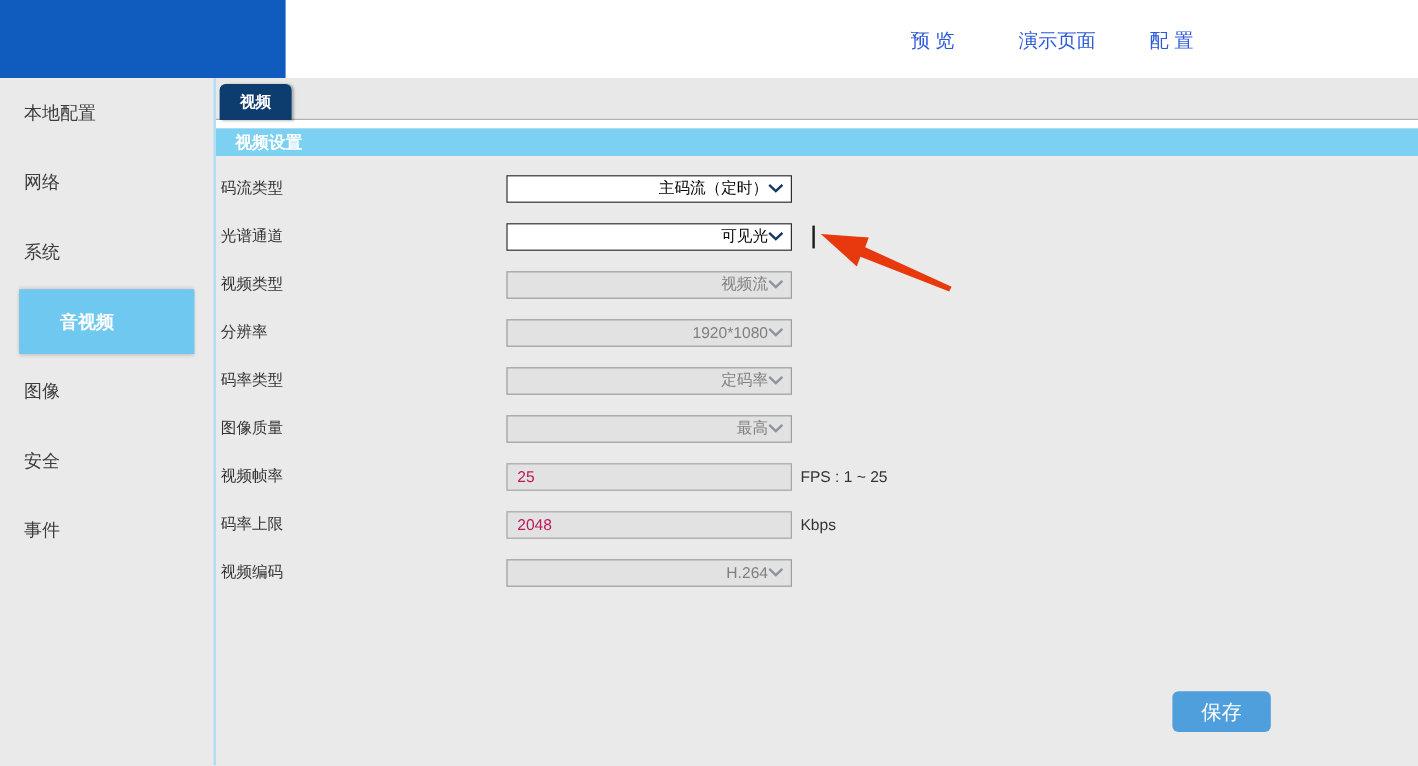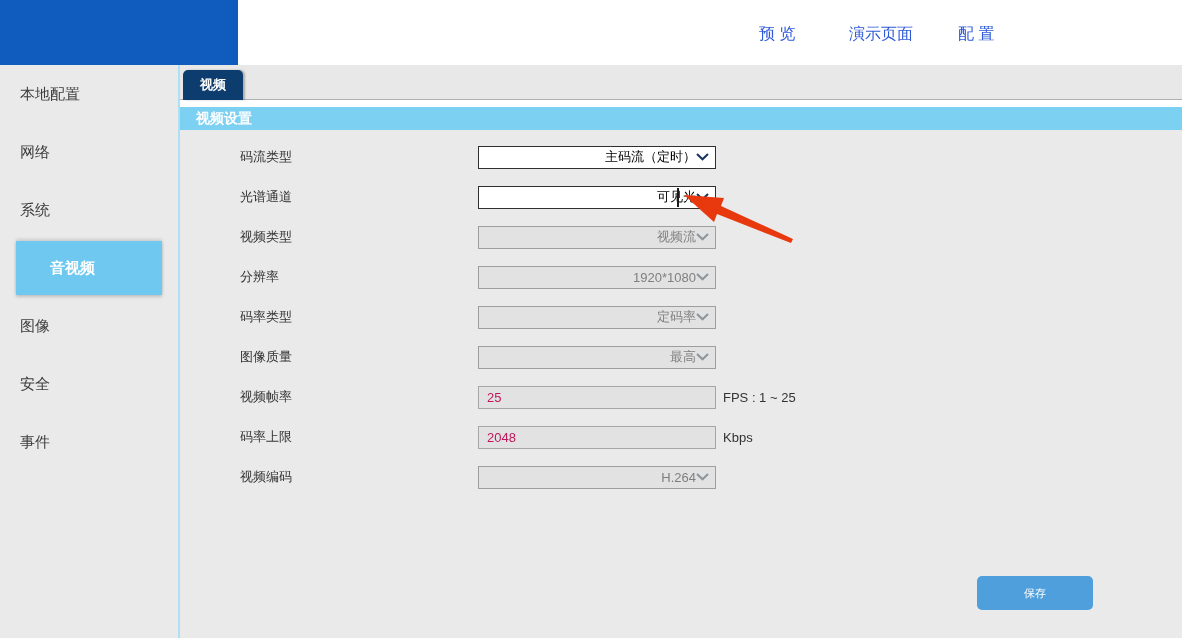--- a/index.html
+++ b/index.html
@@ -33,36 +33,36 @@
   .tabrow { position:relative; height:35px; background:#e8e8e8; border-bottom:1px solid #b0b0b0; }
   .tab { position:absolute; left:3px; top:5px; height:30px; padding:0 17px;
          background:#0d3c6e; color:#ffffff; font-size:13px; font-weight:bold;
          display:flex; align-items:center; border-radius:5px 5px 0 0;
          box-shadow:2px 0 2px rgba(0,0,0,0.25); cursor:pointer; }
   .white-gap { height:7px; background:#ffffff; }
   .section-bar { height:23px; background:#7cd0f1; color:#ffffff; font-weight:bold;
                  font-size:14px; display:flex; align-items:center; padding-left:16px; }
 
   .form { padding-top:7px; }
-  .form-row { height:40px; display:flex; align-items:center; padding-left:16px;margin-left:44px; }
+  .form-row { height:40px; display:flex; align-items:center; padding-left:4px; }
   .form-label { width:238px; font-size:13px; color:#333333; }
   .field-select { width:238px; height:23px; background:#ffffff; border:1px solid #2f2f2f;
                   display:flex; align-items:center; justify-content:flex-end;
                   padding:0 6px 0 8px; font-size:13px; color:#000000; cursor:pointer; }
   .field-select .chev { color:#17365f; display:flex; align-items:center; }
   .field-select.disabled { background:#e2e2e2; border-color:#9e9e9e; color:#7f7f7f; cursor:default; }
   .field-select.disabled .chev { color:#8d939c; }
   .field-input { width:238px; height:23px; background:#e2e2e2; border:1px solid #a6a6a6;
                  color:#be185d; font-size:13px; padding:0 8px;
                  font-family:"Liberation Sans","DejaVu Sans",sans-serif; }
   .suffix { margin-left:7px; font-size:13px; color:#333333; }
 
-  .save-btn { position:absolute; left:977px; top:576px; width:116px; height:34px;
+  .save-btn { position:absolute; left:977px; top:576px; width:82px; height:34px;
               background:#4f9fdc; color:#ffffff; border:none; border-radius:5px;
-              font-size:11px; cursor:pointer;
+              font-size:17px; cursor:pointer;
               font-family:"Liberation Sans","DejaVu Sans",sans-serif; }
 
   
   .caret { position:absolute; left:677px; top:188px; width:2px; height:19px; background:#1a1a1a; }
   .arrow-overlay { position:absolute; left:0; top:0; width:1182px; height:638px; pointer-events:none; }
 </style>
 </head>
 <body>
 
 <div class="topbar">

